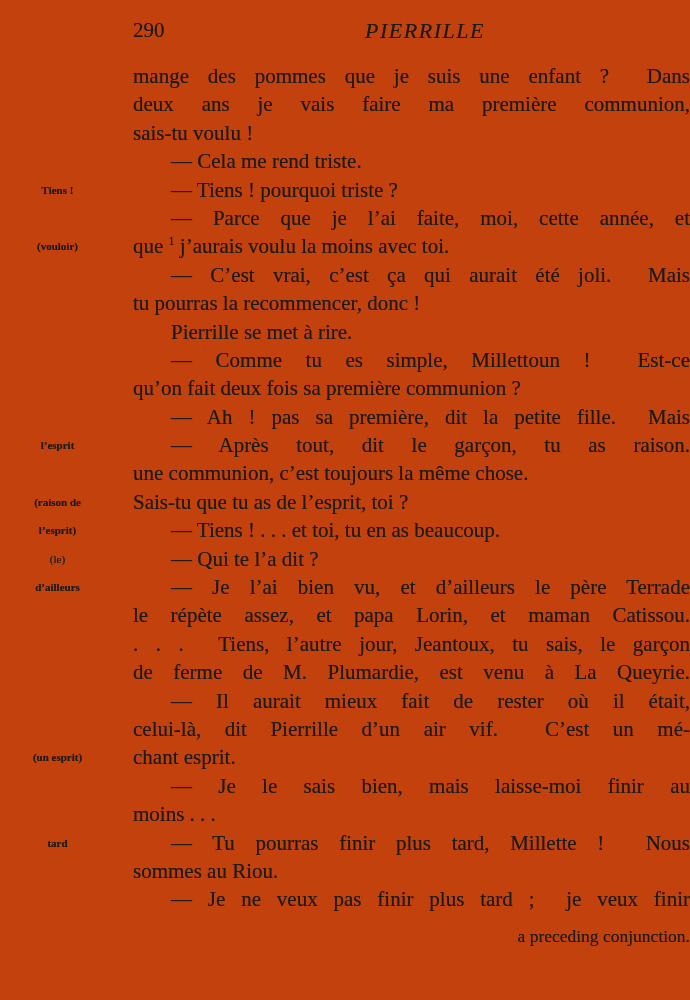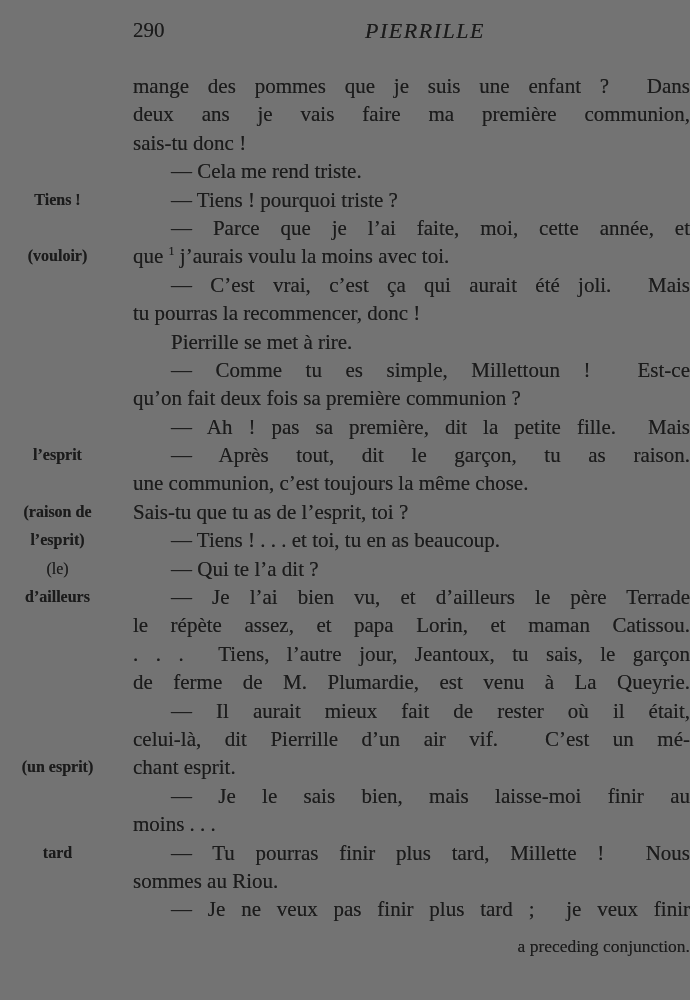--- a/index.html
+++ b/index.html
@@ -1,31 +1,31 @@
 <!DOCTYPE html>
 <html><head>
 <meta charset="utf-8">
 <style>
   html,body { margin:0; padding:0; background:#ffffff; }
   .page {
     position:relative; width:690px; height:1000px; overflow:hidden;
-    background:#737373; color:#1b1b1b;
+    background:#c2410c; color:#1b1b1b;
     font-family:"Liberation Serif", serif;
     text-shadow:0 0 0.5px rgba(20,20,20,0.55);
   }
   .header { position:relative; height:26px; margin-top:18px; }
   .pagenum { position:absolute; left:133px; top:0; font-size:21px; }
   .title   { position:absolute; left:150px; top:0; width:550px; text-align:center;
              font-size:22px; letter-spacing:1.5px;font-style:italic; }
-  .lines { margin-top:28px; }
+  .lines { margin-top:18px; }
   .row { display:flex; height:28.4px; overflow:hidden; }
   .gutter {
     flex:none; width:133px; box-sizing:border-box;
     padding-right:26px; padding-left:8px; text-align:center;
-    font-size:16px; line-height:28.4px; white-space:nowrap;
+    font-size:11px; line-height:28.4px; white-space:nowrap;
   }
   .b { font-weight:bold; }
   .line { flex:1; font-size:21px; line-height:28.4px; }
   .line.indent { padding-left:38px; }
   .line.just { text-align:justify; text-align-last:justify; }
   sup { font-size:12px; line-height:0; vertical-align:super; }
   .footnote { margin-top:11px; }
   .footnote .row { height:23px; }
   .footnote .line { font-size:17.5px; line-height:23px;text-align:right; }
   .footnote .gutter { line-height:23px; }
@@ -42,21 +42,21 @@
       <div class="row">
         <div class="gutter"></div>
         <div class="line just"><span>mange des pommes que je suis une enfant ?&nbsp; Dans</span></div>
       </div>
       <div class="row">
         <div class="gutter"></div>
         <div class="line just"><span>deux ans je vais faire ma première communion,</span></div>
       </div>
       <div class="row">
         <div class="gutter"></div>
-        <div class="line"><span>sais-tu donc !</span></div>
+        <div class="line"><span>sais-tu voulu !</span></div>
       </div>
       <div class="row">
         <div class="gutter"></div>
         <div class="line indent"><span>— Cela me rend triste.</span></div>
       </div>
       <div class="row">
         <div class="gutter b">Tiens !</div>
         <div class="line indent"><span>— Tiens ! pourquoi triste ?</span></div>
       </div>
       <div class="row">

